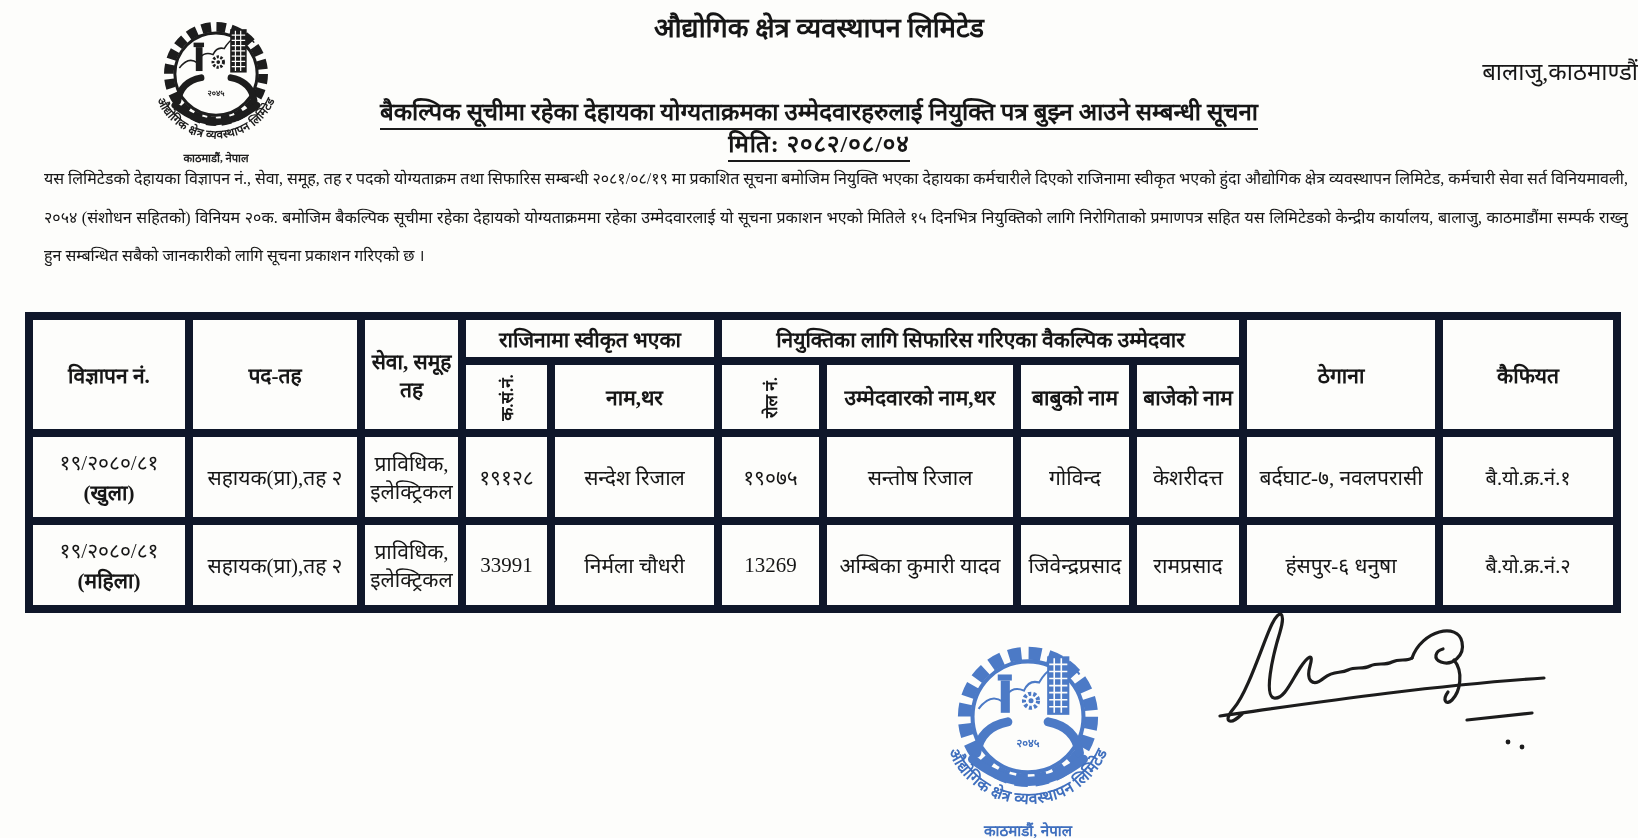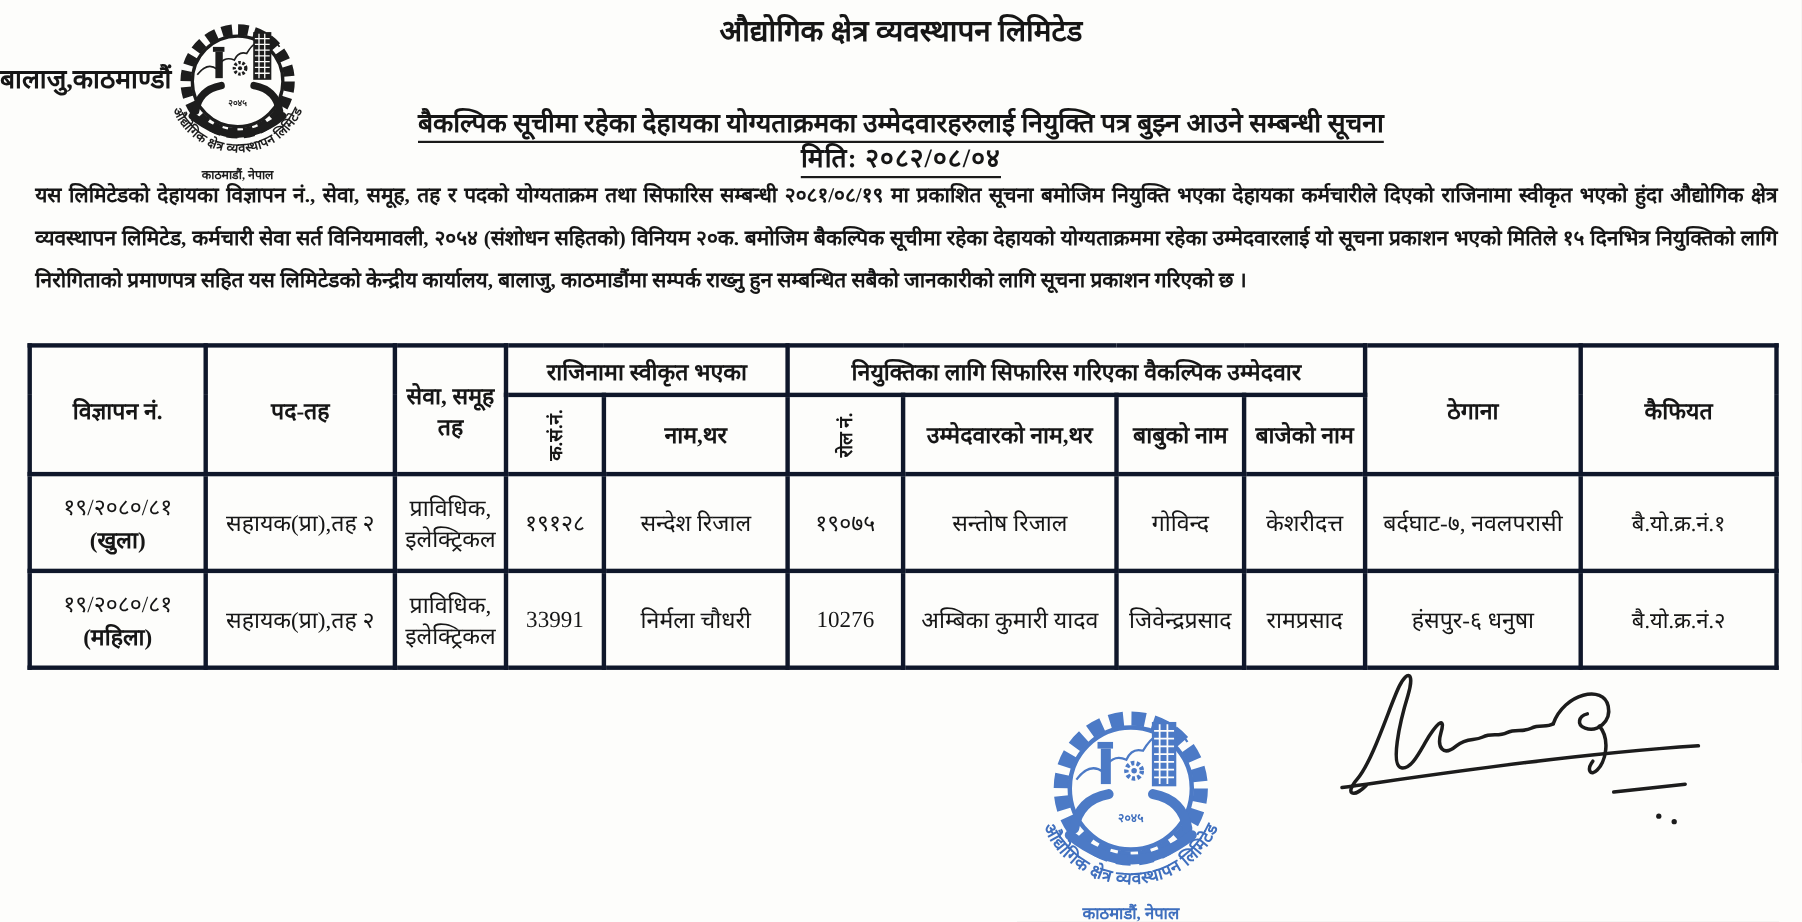--- a/index.html
+++ b/index.html
@@ -6,40 +6,40 @@
   html,body { background:#e8e8e8; }
   .page {
     position:relative; width:1638px; height:838px;
     background:#fdfdfb; overflow:hidden;
     font-family:"Liberation Serif","DejaVu Serif",serif;
     color:#161616;
   }
   
   .logo-black { position:absolute; left:130px; top:8px; width:172px; height:159px; }
   .org-name   { position:absolute; left:0; right:0; top:8px;  text-align:center; font-size:27px; font-weight:700; }
-  .org-addr   { position:absolute; left:0; right:0; top:54px; text-align:left; font-size:24px; font-weight:700; }
+  .org-addr   { position:absolute; left:0; right:0; top:54px; text-align:right; font-size:24px; font-weight:400; }
   .notice-title-row { position:absolute; left:0; right:0; top:94px; text-align:center; }
   .notice-title { display:inline-block; font-size:24px; font-weight:700;
     border-bottom:2px solid #1a1a1a; padding-bottom:1px; }
   .date-row { position:absolute; left:0; right:0; top:126px; text-align:center; }
   .date-line { display:inline-block; font-size:24px; font-weight:700;
     border-bottom:2px solid #1a1a1a; padding-bottom:1px; letter-spacing:1px; }
   
   .body-par {
-    position:absolute; left:32px; top:160px; width:1584px;
-    font-size:19px; line-height:38.5px; text-align:justify; font-weight:700;
+    position:absolute; left:44px; top:160px; width:1584px;
+    font-size:16px; line-height:38.5px; text-align:justify; font-weight:400;
   }
   
   table.doc-table {
     position:absolute; left:25px; top:312px; width:1588px;
     border-collapse:collapse; table-layout:fixed;
     font-size:21px; font-weight:500;
   }
   .doc-table th, .doc-table td {
-    border:4px solid #0f172a; text-align:center; vertical-align:middle;
+    border:8px solid #0f172a; text-align:center; vertical-align:middle;
     padding:2px 4px; overflow:hidden;
   }
   .doc-table { border:3px solid #1a1a1a; }
   .doc-table thead th { font-weight:700; font-size:21px; }
   .doc-table tr.hrow1 { height:45px; }
   .doc-table tr.hrow2 { height:72px; }
   .doc-table tbody tr { height:88px;padding-left:43px; }
   th.rot span { display:inline-block; transform:rotate(-90deg); white-space:nowrap;
     font-size:17px; font-weight:700; }
   td.remarks { font-size:20px;margin-top:11px; }
@@ -144,21 +144,21 @@
         <td>केशरीदत्त</td>
         <td>बर्दघाट-७, नवलपरासी</td>
         <td class="remarks">बै.यो.क्र.नं.१</td>
       </tr>
       <tr>
         <td><span>१९/२०८०/८१</span><span class="advert-sub">(महिला)</span></td>
         <td>सहायक(प्रा),तह २</td>
         <td>प्राविधिक, इलेक्ट्रिकल</td>
         <td>33991</td>
         <td>निर्मला चौधरी</td>
-        <td>10276</td>
+        <td>13269</td>
         <td>अम्बिका कुमारी यादव</td>
         <td>जिवेन्द्रप्रसाद</td>
         <td>रामप्रसाद</td>
         <td>हंसपुर-६ धनुषा</td>
         <td class="remarks">बै.यो.क्र.नं.२</td>
       </tr>
     </tbody>
   </table>
 
   <div class="stamp">

